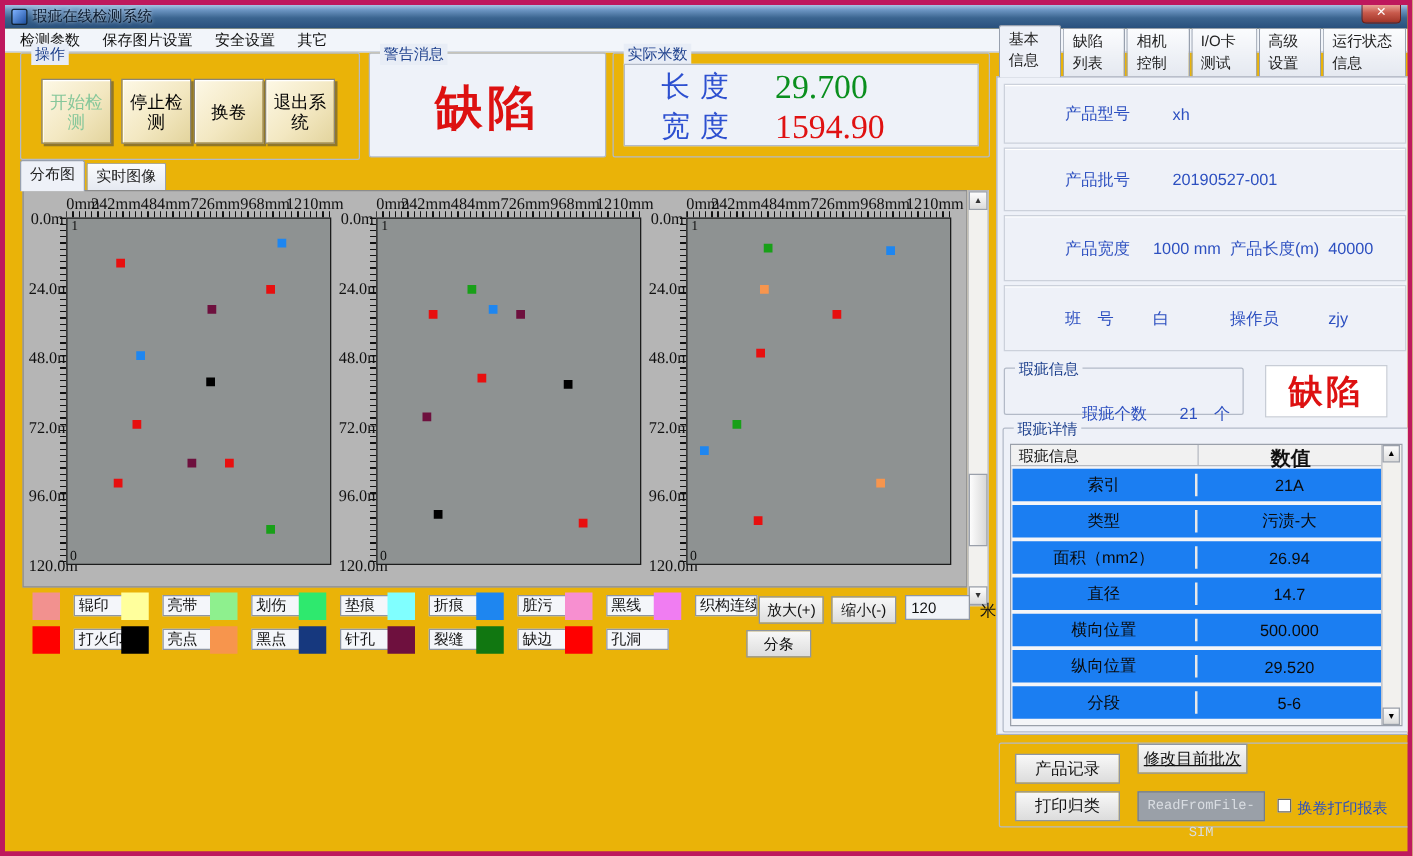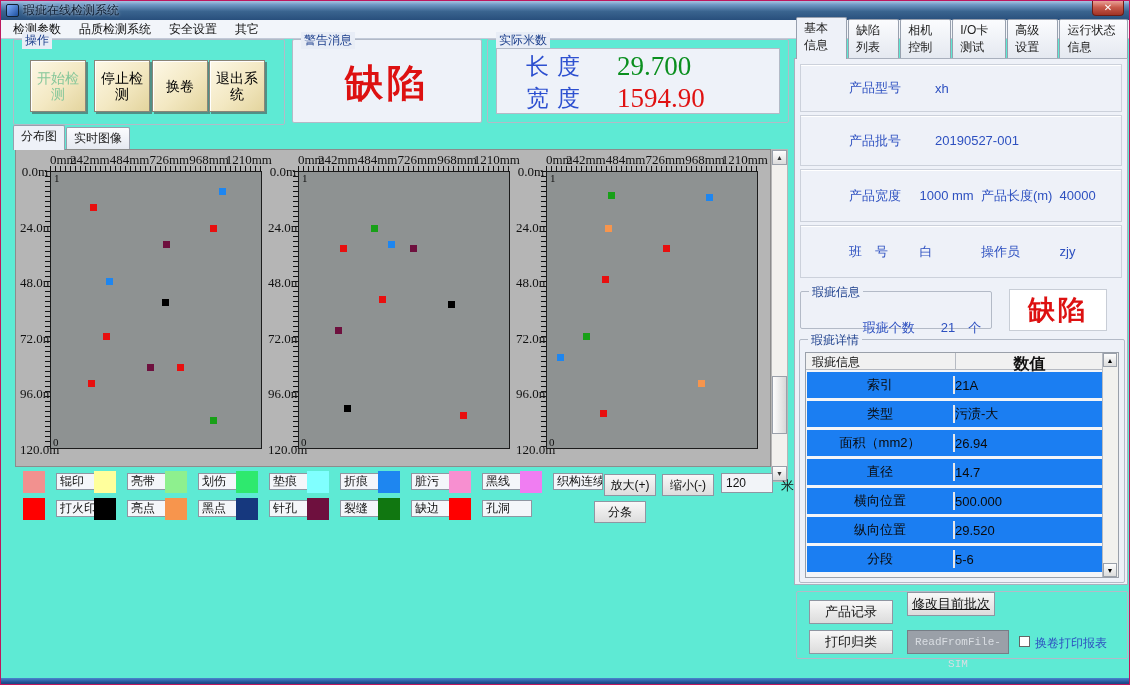--- a/index.html
+++ b/index.html
@@ -1,18 +1,18 @@
 <!DOCTYPE html>
 <html><head>
 <meta charset="utf-8">
 <style>
   html,body{margin:0;padding:0;background:#cfd8e8;}
   *{box-sizing:border-box;}
-  .win{position:relative;width:1130px;height:685px;background:#5eead4;overflow:hidden;
-       font-family:"Liberation Sans",sans-serif;border:1px solid #be185d;}
+  .win{position:relative;width:1130px;height:685px;background:#eab308;overflow:hidden;
+       font-family:"Liberation Sans",sans-serif;border:4px solid #be185d;}
   
   .titlebar{position:absolute;left:0;top:0;right:0;height:19px;
     background:linear-gradient(180deg,#a9c4e2 0%,#6e97c4 20%,#3a648f 55%,#284f7c 100%);
     display:flex;align-items:center;gap:4px;padding:0 5px;}
   .appicon{width:13px;height:13px;background:linear-gradient(135deg,#7fb2ff,#1d4f9e);
     border:1px solid #123; border-radius:2px;}
   .apptitle{font-size:12px;color:#0b1a2e;text-shadow:0 0 3px rgba(255,255,255,.8);}
   .closebtn{position:absolute;right:5px;top:0;width:32px;height:15px;color:#fff;font-size:10px;
     text-align:center;line-height:14px;border:1px solid #6e1d14;border-top:none;border-radius:0 0 4px 4px;
     background:linear-gradient(180deg,#eaa296,#c85a4c 45%,#a03427);cursor:default;}
@@ -96,21 +96,21 @@
   .alarmbox{position:absolute;left:1008px;top:288px;width:98px;height:42px;background:#fff;border:1px solid #c8cdd6;
     display:flex;align-items:center;justify-content:center;font-family:"Liberation Serif",serif;
     font-weight:bold;font-size:27px;color:#dd1111;letter-spacing:3px;}
   
   .dtable{position:absolute;left:5px;top:12px;width:314px;height:226px;background:#f4f5f8;border:1px solid #9aa0aa;}
   .dhead{position:absolute;left:0;top:0;width:297px;height:17px;background:#f1f1f1;border-bottom:1px solid #b6bac2;display:flex;}
   .dhead .h1{width:150px;font-size:12px;padding:1px 6px;color:#111;border-right:1px solid #b6bac2;}
   .dhead .h2{flex:1;font-size:16px;padding:1px 6px;color:#111;text-align:center;font-weight:bold;}
   .drow{position:absolute;left:1px;width:295px;height:26px;background:#1b7ef2;display:flex;align-items:center;}
   .drow .c1{width:148px;text-align:center;font-size:13px;color:#0a0a0a;border-right:2px solid #e8e8e8;}
-  .drow .c2{flex:1;text-align:left;font-size:13px;color:#0a0a0a;}
+  .drow .c2{flex:1;text-align:center;font-size:13px;color:#0a0a0a;}
   .tsb{position:absolute;right:0;top:0;width:16px;height:224px;background:#f2f1ee;border-left:1px solid #b6bac2;}
   
   .btn2{position:absolute;height:24px;background:linear-gradient(180deg,#f8f8f8,#dcdcdc);
     border:1px solid #8f96a2;font-size:13px;text-align:center;line-height:22px;color:#111;}
   .btn2.dim{background:#9aa0a8;color:#d9dde2;font-family:"Liberation Mono",monospace;font-size:11px;border:1px solid #767d86;}
   .cbx{position:absolute;width:11px;height:11px;background:#fff;border:1px solid #666;}
   .cbxlab{position:absolute;font-size:12px;color:#2d50c0;}
   
   .statusbar{position:absolute;left:0;top:660px;width:1130px;height:17px;background:#eef0f4;display:flex;}
   .seg{border:1px solid;border-color:#9aa0aa #fff #fff #9aa0aa;margin:1px 1px 1px 0;font-size:11.5px;
@@ -124,21 +124,21 @@
 <div class="win">
 
   <div class="titlebar">
     <div class="appicon"></div>
     <div class="apptitle">瑕疵在线检测系统</div>
     <div class="closebtn">✕</div>
   </div>
 
   <div class="menubar" id="menu-items">
       <div class="menu-item">检测参数</div>
-      <div class="menu-item">品质检测系统</div>
+      <div class="menu-item">保存图片设置</div>
       <div class="menu-item">安全设置</div>
       <div class="menu-item">其它</div>
     </div>
 
   <div class="gb" style="left:12px;top:38px;width:272px;height:86px;">
     <span class="gl">操作</span>
     <div id="op-buttons">
         <div class="opbtn disabled" style="left: 16px; top: 20px;">
           <span>开始检测</span>
         </div>

